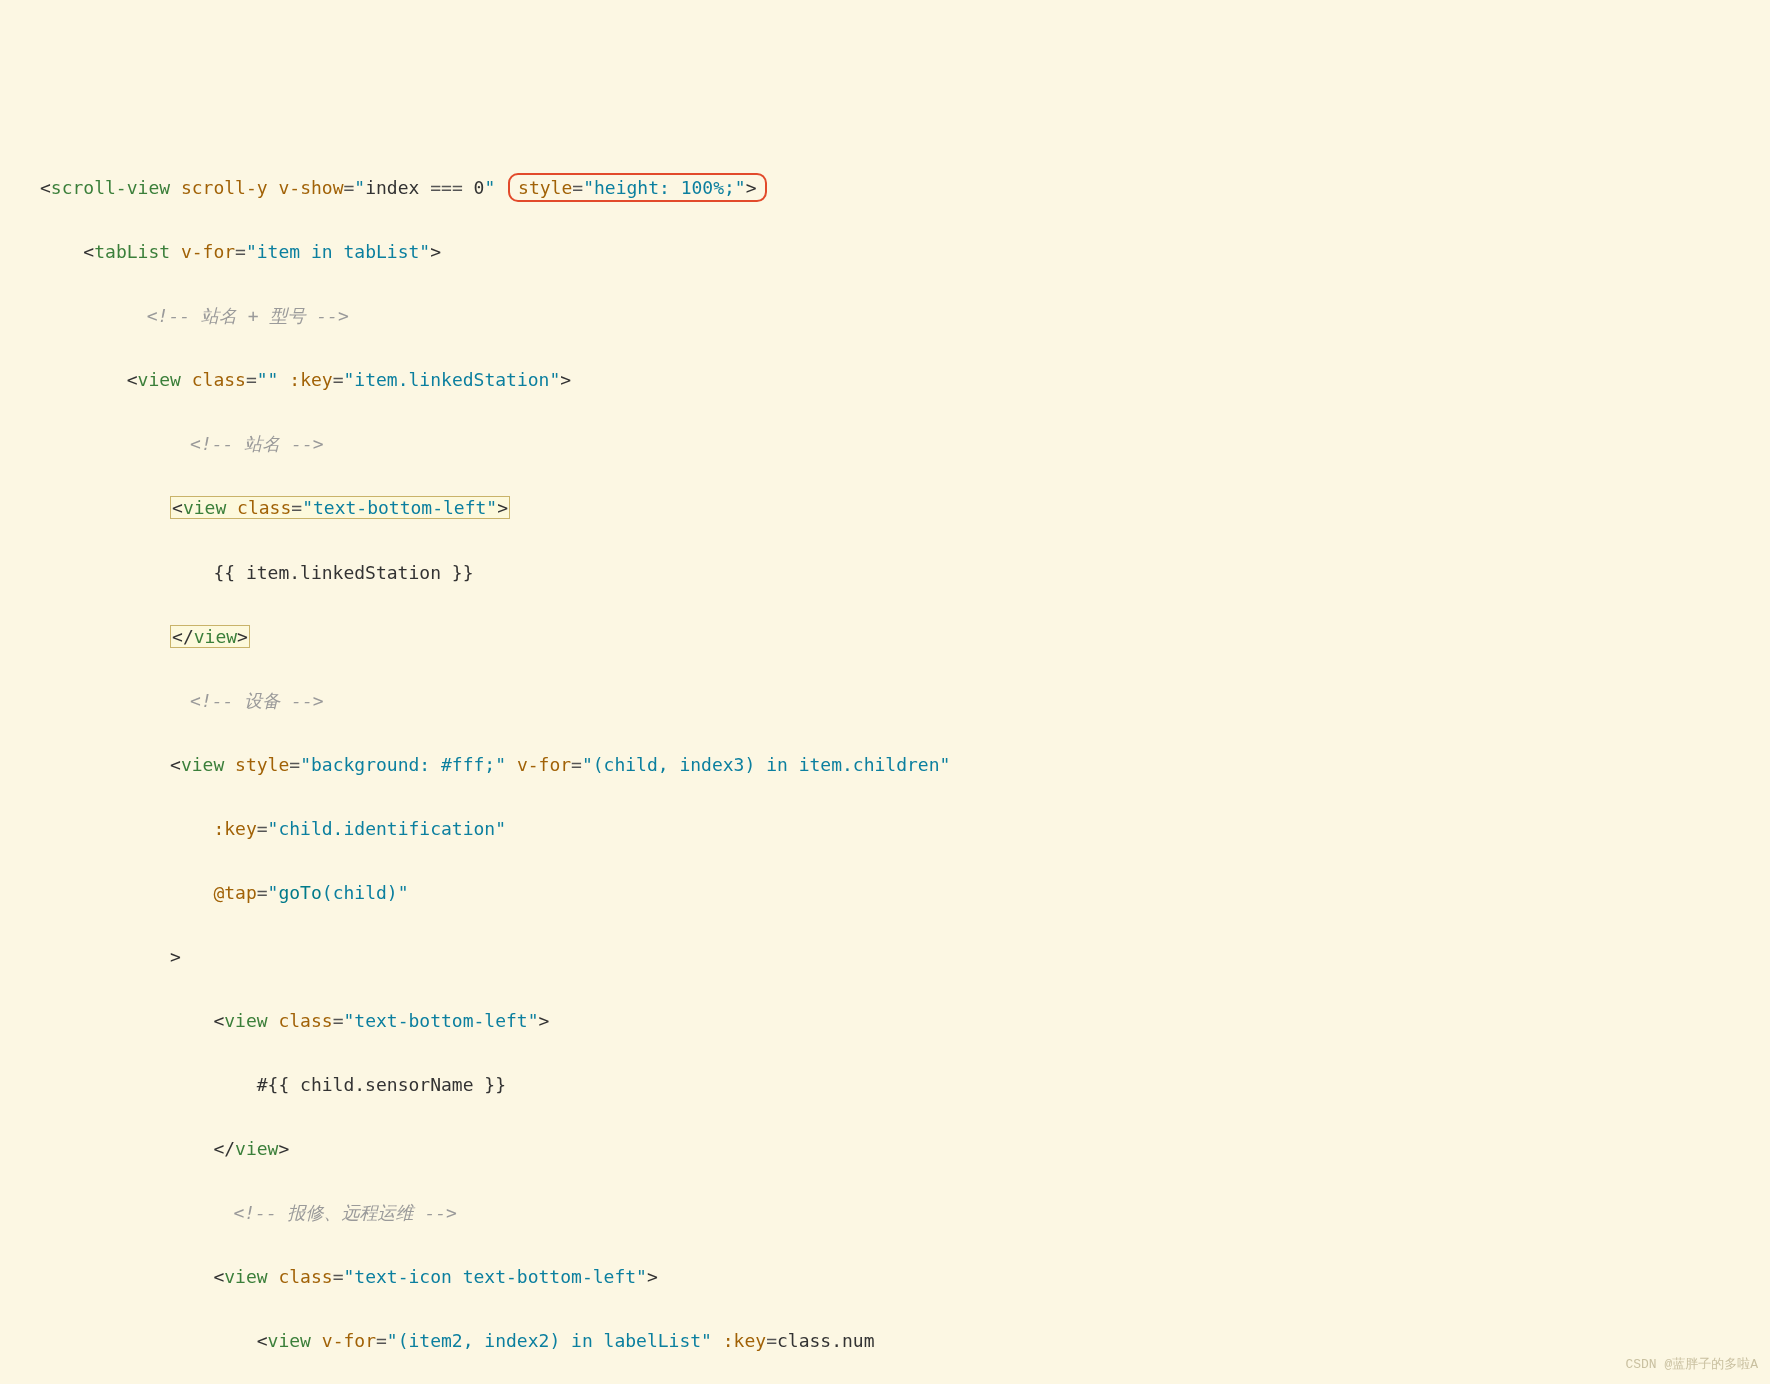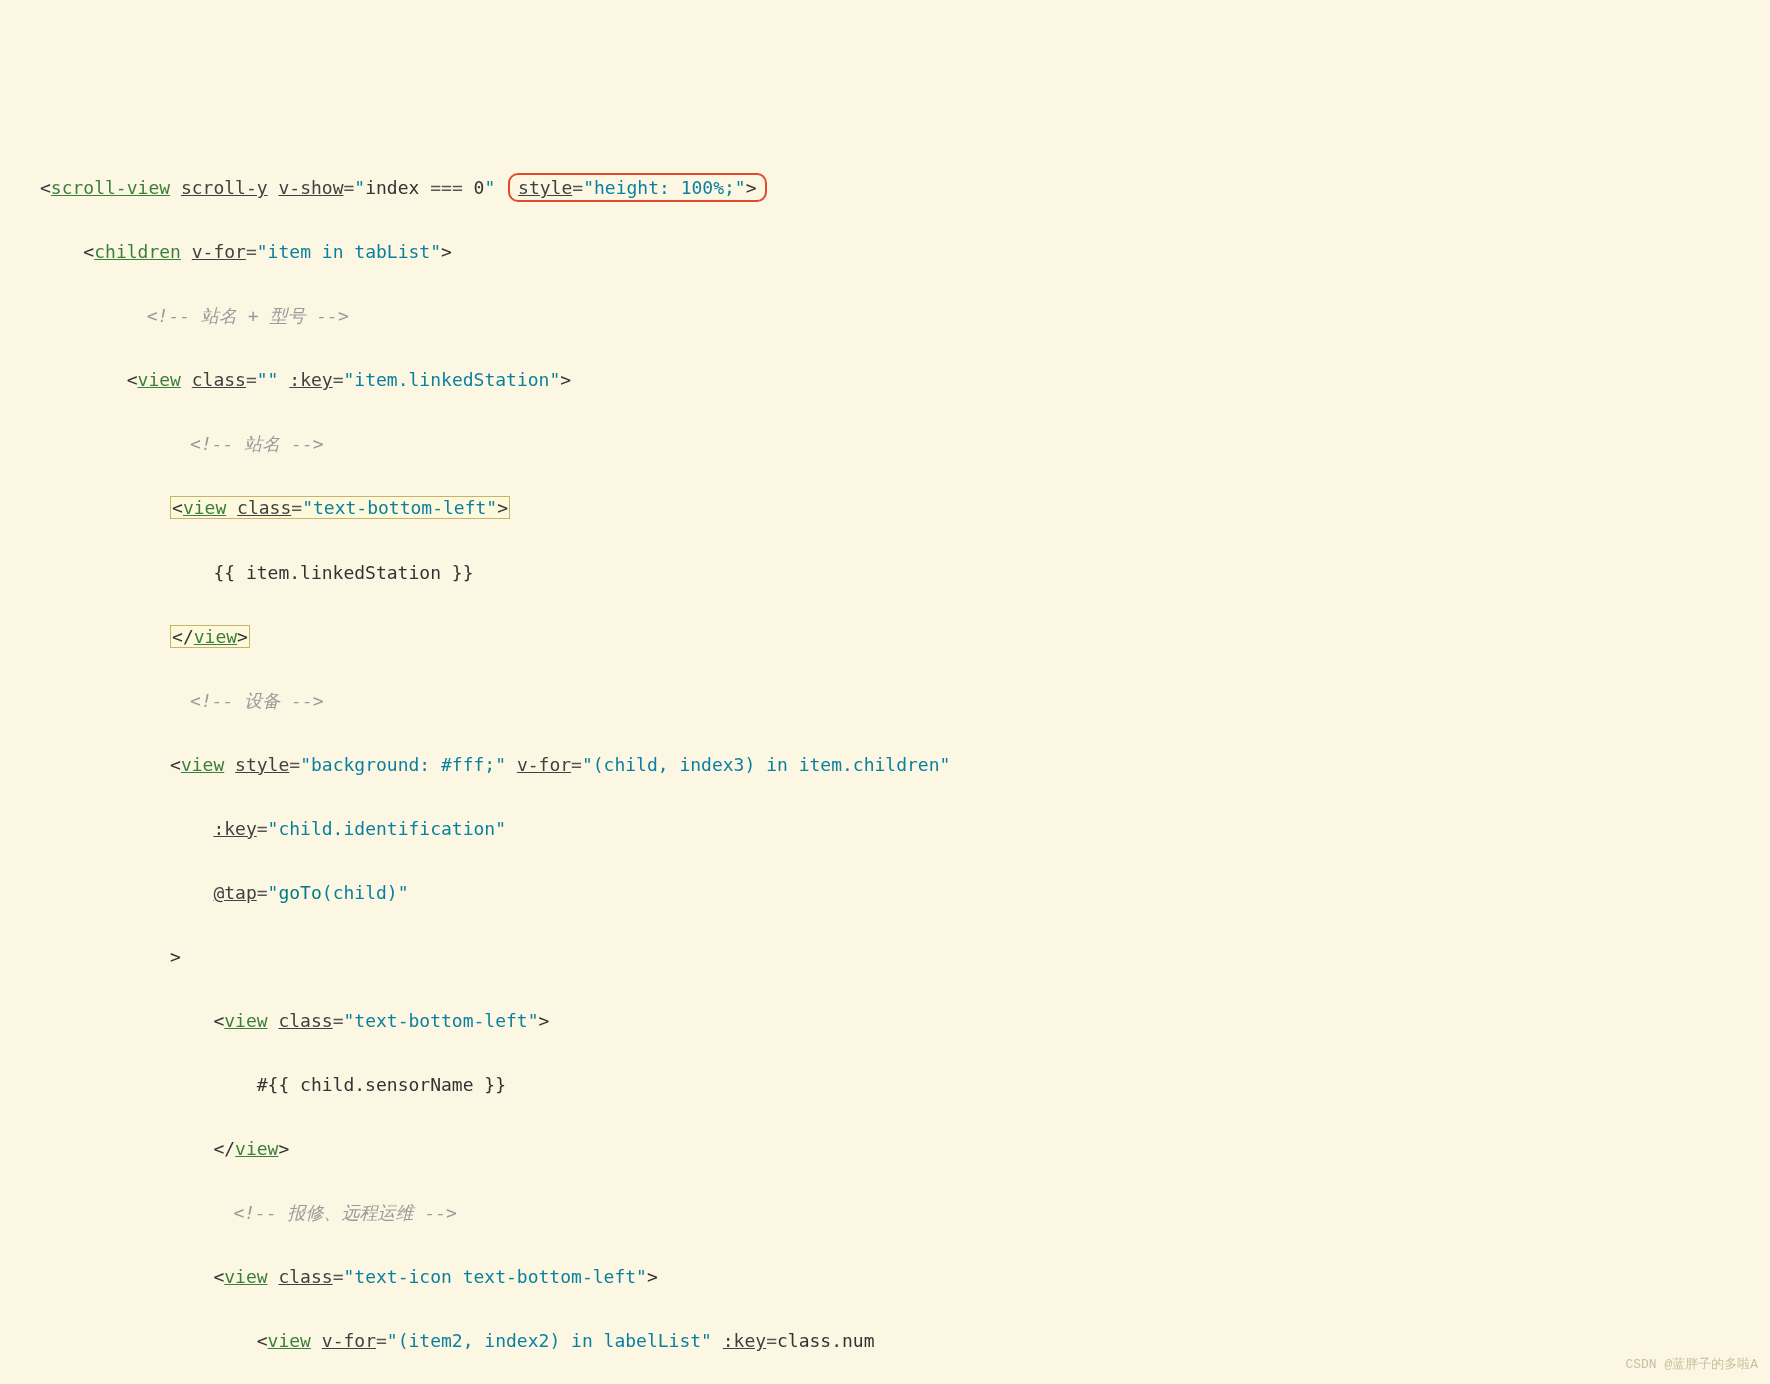--- a/index.html
+++ b/index.html
@@ -8,22 +8,22 @@
     background: #fcf7e3;
     font-family: "Menlo", "Consolas", "Monaco", monospace;
     font-size: 18px;
     line-height: 1.78;
     color: #333;
     white-space: pre;
     overflow-x: hidden;
   }
   .line { display: block; position: relative; }
   .punct { color: #333; }
-  .tag { color: #3b7f3a; text-decoration: underline; }
-  .attr { color: #404040; text-decoration: underline; }
+  .tag { color: #3b7f3a; }
+  .attr { color: #a16207; }
   .string { color: #0b7f9f; }
   .op { color: #555; }
   .comment { color: #9a9a9a; font-style: italic; margin-left: 20px; }
   .kw { color: #007a8a; margin-top: 40px; }
   .boxed {
     border: 2px solid #e24a2b;
     border-radius: 10px;
     padding: 2px 8px;
     margin: 0 2px;
   }
@@ -43,21 +43,21 @@
   }
   .code-container { position: relative; }
 </style>
 </head>
 <body>
 
 
 
 <div class="code-container">
 <span class="line"><span class="punct">&lt;</span><span class="tag">scroll-view</span> <span class="attr">scroll-y</span> <span class="attr">v-show</span><span class="op">=</span><span class="string">"</span><span class="punct">index </span><span class="op">===</span><span class="punct"> 0</span><span class="string">"</span> <span class="boxed"><span class="attr">style</span><span class="op">=</span><span class="string">"height: 100%;"</span><span class="punct">&gt;</span></span></span>
-<span class="line">    <span class="punct">&lt;</span><span class="tag">children</span> <span class="attr">v-for</span><span class="op">=</span><span class="string">"item in tabList"</span><span class="punct">&gt;</span></span>
+<span class="line">    <span class="punct">&lt;</span><span class="tag">tabList</span> <span class="attr">v-for</span><span class="op">=</span><span class="string">"item in tabList"</span><span class="punct">&gt;</span></span>
 <span class="line">        <span class="comment"><span>&lt;!--</span><span> 站名 + 型号 </span><span>--&gt;</span></span></span>
 <span class="line">        <span class="punct">&lt;</span><span class="tag">view</span> <span class="attr">class</span><span class="op">=</span><span class="string">""</span> <span class="attr">:key</span><span class="op">=</span><span class="string">"item.linkedStation"</span><span class="punct">&gt;</span></span>
 <span class="line">            <span class="comment"><span>&lt;!--</span><span> 站名 </span><span>--&gt;</span></span></span>
 <span class="line">            <span class="hlbox"><span class="punct">&lt;</span><span class="tag">view</span> <span class="attr">class</span><span class="op">=</span><span class="string">"text-bottom-left"</span><span class="punct">&gt;</span></span></span>
 <span class="line">                <span class="punct">{{ item.linkedStation }}</span></span>
 <span class="line">            <span class="hlbox"><span class="punct">&lt;/</span><span class="tag">view</span><span class="punct">&gt;</span></span></span>
 <span class="line">            <span class="comment"><span>&lt;!--</span><span> 设备 </span><span>--&gt;</span></span></span>
 <span class="line">            <span class="punct">&lt;</span><span class="tag">view</span> <span class="attr">style</span><span class="op">=</span><span class="string">"background: #fff;"</span> <span class="attr">v-for</span><span class="op">=</span><span class="string">"(child, index3) in item.children"</span></span>
 <span class="line">                <span class="attr">:key</span><span class="op">=</span><span class="string">"child.identification"</span></span>
 <span class="line">                <span class="attr">@tap</span><span class="op">=</span><span class="string">"</span><span class="kw">goTo</span><span class="string">(child)"</span></span>

